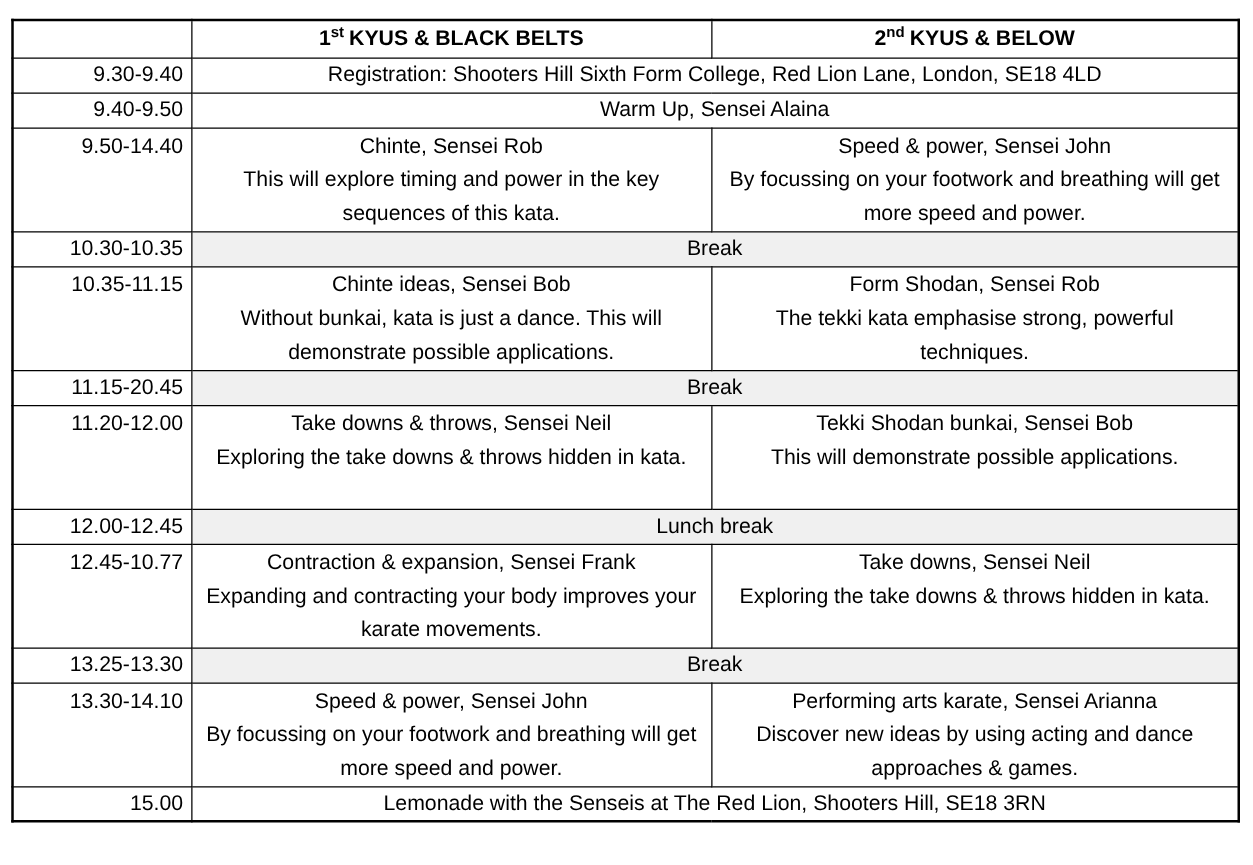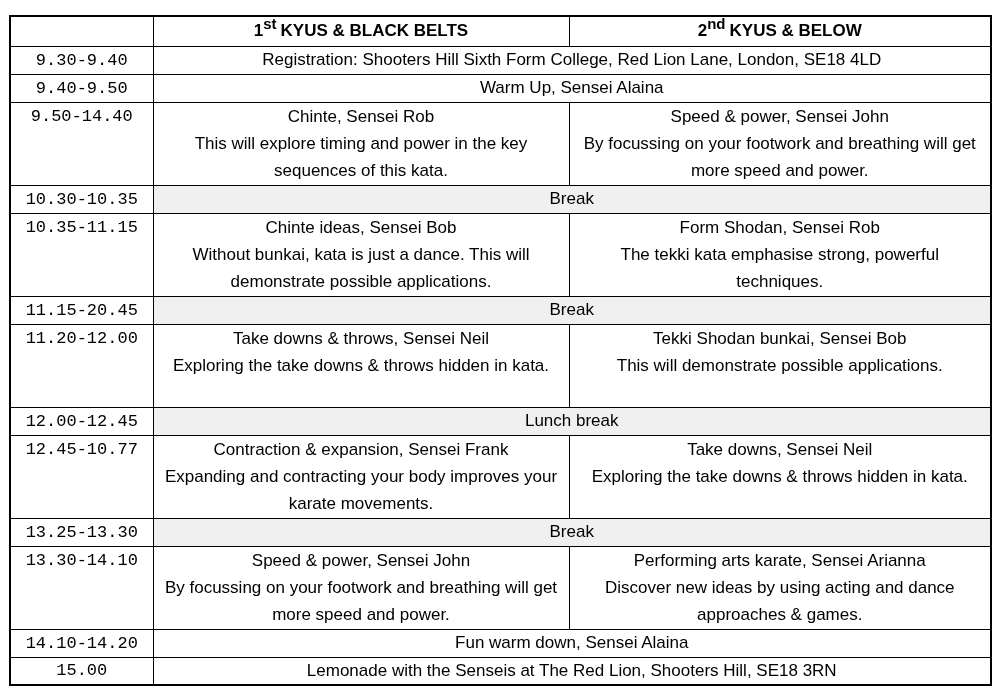--- a/index.html
+++ b/index.html
@@ -37,32 +37,31 @@
   tr.r-sm   { height: 28px; }
   tr.r-lg   { height: 83px; }
 
   th.hdr {
     font-weight: bold;
     text-align: center;
     vertical-align: middle;
     font-size: 17px;
   }
   th.hdr sup {
-    font-size: 15px;
+    font-size: 12px;
     line-height: 0;
   }
   th.hdr .hdr-rest { margin-left: 4px; }
 
   td.time {
-    text-align: center;
+    text-align: right;
     vertical-align: top;
     padding-left: 9px;
     line-height: 27px;
     white-space: nowrap;
-    font-family: Liberation Mono, monospace;
   }
   tr.r-sm td.time { vertical-align: middle; line-height: normal; }
 
   td.session {
     text-align: center;
     vertical-align: top;
     line-height: 27px;
     padding: 0 10px;
   }
   td.session .title { font-weight: normal; }
@@ -176,24 +175,20 @@
     <td class="session">
       <div class="title">Speed &amp; power, Sensei John</div>
       <div class="desc">By focussing on your footwork and breathing will get more speed and power.</div>
     </td>
     <td class="session">
       <div class="title">Performing arts karate, Sensei Arianna</div>
       <div class="desc">Discover new ideas by using acting and dance approaches &amp; games.</div>
     </td>
   </tr>
 
-  <tr class="r-sm">
-    <td class="time">14.10-14.20</td>
-    <td class="span-cell" colspan="2">Fun warm down, Sensei Alaina</td>
-  </tr>
 
   <tr class="r-sm">
     <td class="time">15.00</td>
     <td class="span-cell" colspan="2">Lemonade with the Senseis at The Red Lion, Shooters Hill, SE18 3RN</td>
   </tr>
 
 </tbody>
     </table>
 </div>
 

